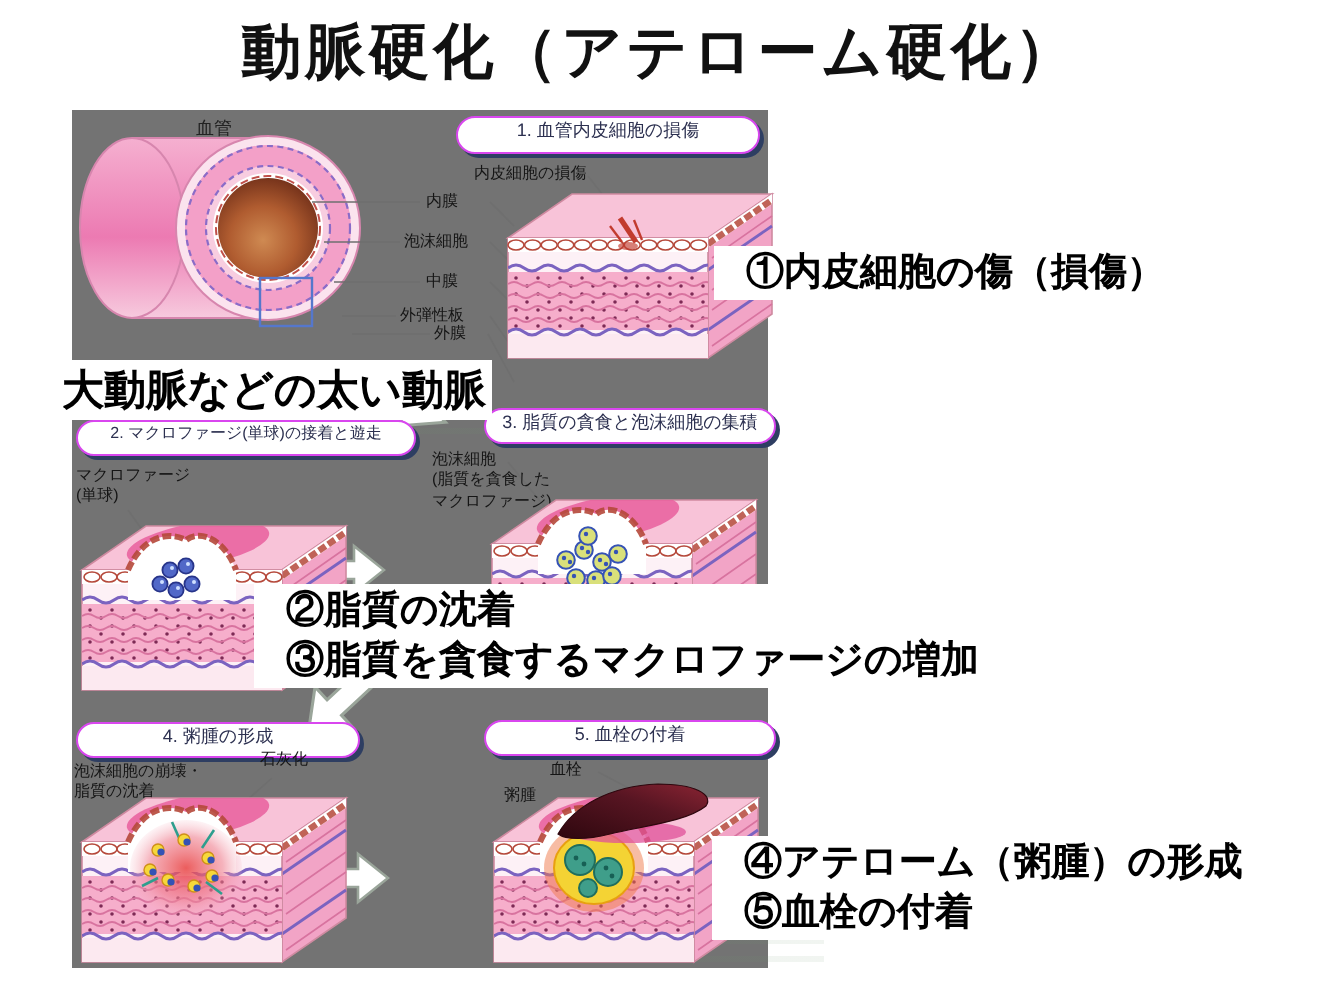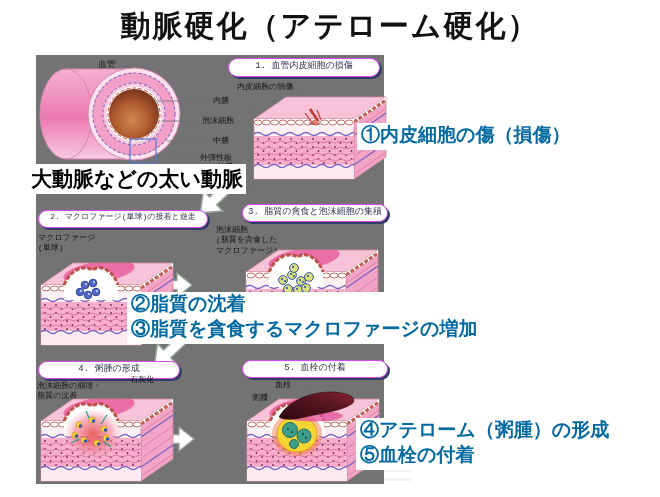--- a/index.html
+++ b/index.html
@@ -1,32 +1,32 @@
 <!DOCTYPE html>
 <html><head>
 <meta charset="utf-8">
 <style>
   html,body{margin:0;padding:0;}
   .stage{position:relative;width:660px;height:497px;background:#ffffff;overflow:hidden;
-         font-family:Liberation Mono, monospace;color:#000;}
+         font-family:Liberation Sans, sans-serif;color:#000;}
   .abs{position:absolute;}
   .title{left:0;top:6px;width:660px;text-align:center;font-size:30px;font-weight:700;
          letter-spacing:2px;color:#111;}
   .board{left:36px;top:55px;width:348px;height:429px;background:#737373;}
   .smudge{background:repeating-linear-gradient(0deg,rgba(110,150,110,.12) 0 3px,transparent 3px 9px);
           opacity:.8;pointer-events:none;}
   .pill{background:#fff;border:1px solid #d946ef;border-radius:11px;
         box-shadow:2px 2px 0 #2e3e62;display:flex;align-items:flex-start;justify-content:center;
         font-size:9px;color:#2c3050;white-space:nowrap;overflow:hidden;}
   .pill.small{font-size:8px;}
   .lbl{font-size:8px;line-height:1.3;color:#151515;white-space:nowrap;}
   .tinylbl{font-size:9px;color:#222;white-space:nowrap;}
-  .ann{font-size:19px;font-weight:600;line-height:1.32;background:#fff;padding:1px 4px;
-       white-space:nowrap;color:#0369a1;}
-  .caption{font-size:21px;font-weight:600;background:#fff;padding:1px 3px;white-space:nowrap;color:#000;}
+  .ann{font-size:19px;font-weight:600;line-height:1.32;background:#fff;padding:1px 16px;
+       white-space:nowrap;color:#000000;}
+  .caption{font-size:21px;font-weight:600;background:#fff;padding:1px 3px;white-space:nowrap;color:#000;margin-top:16px;}
   .blk{position:absolute;}
   svg{display:block;}
   .arrow{position:absolute;}
 </style>
 </head>
 <body>
 
 <div class="stage">
 
   <svg width="0" height="0" style="position:absolute" aria-hidden="true">

